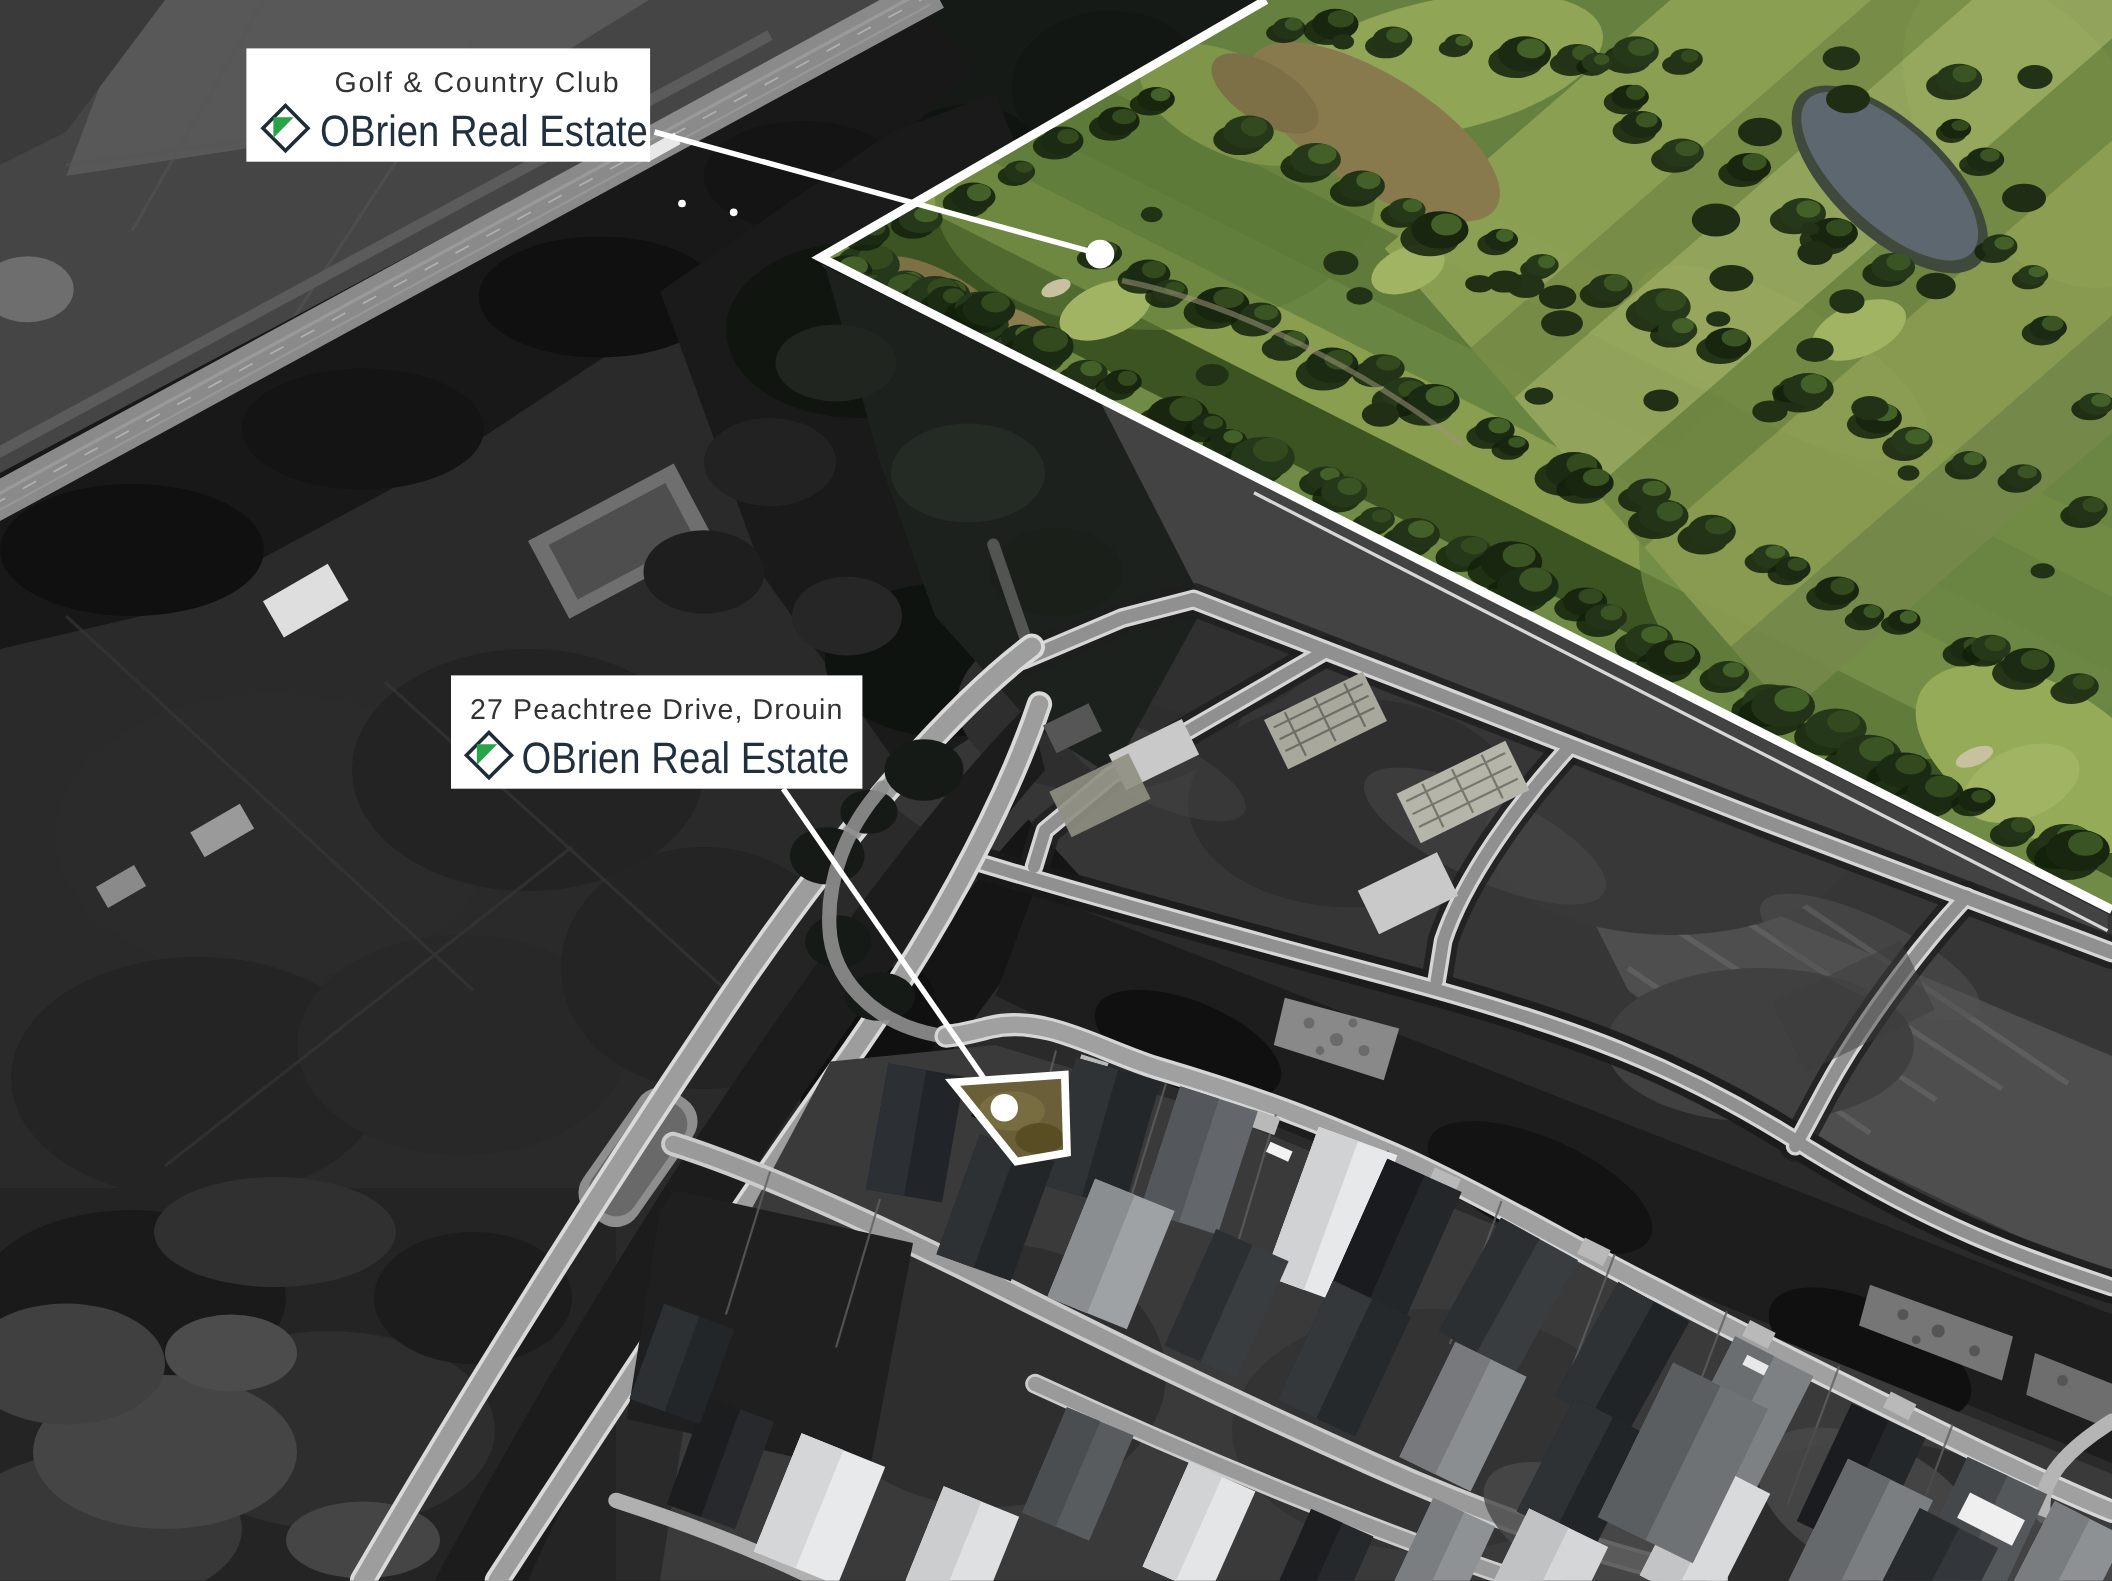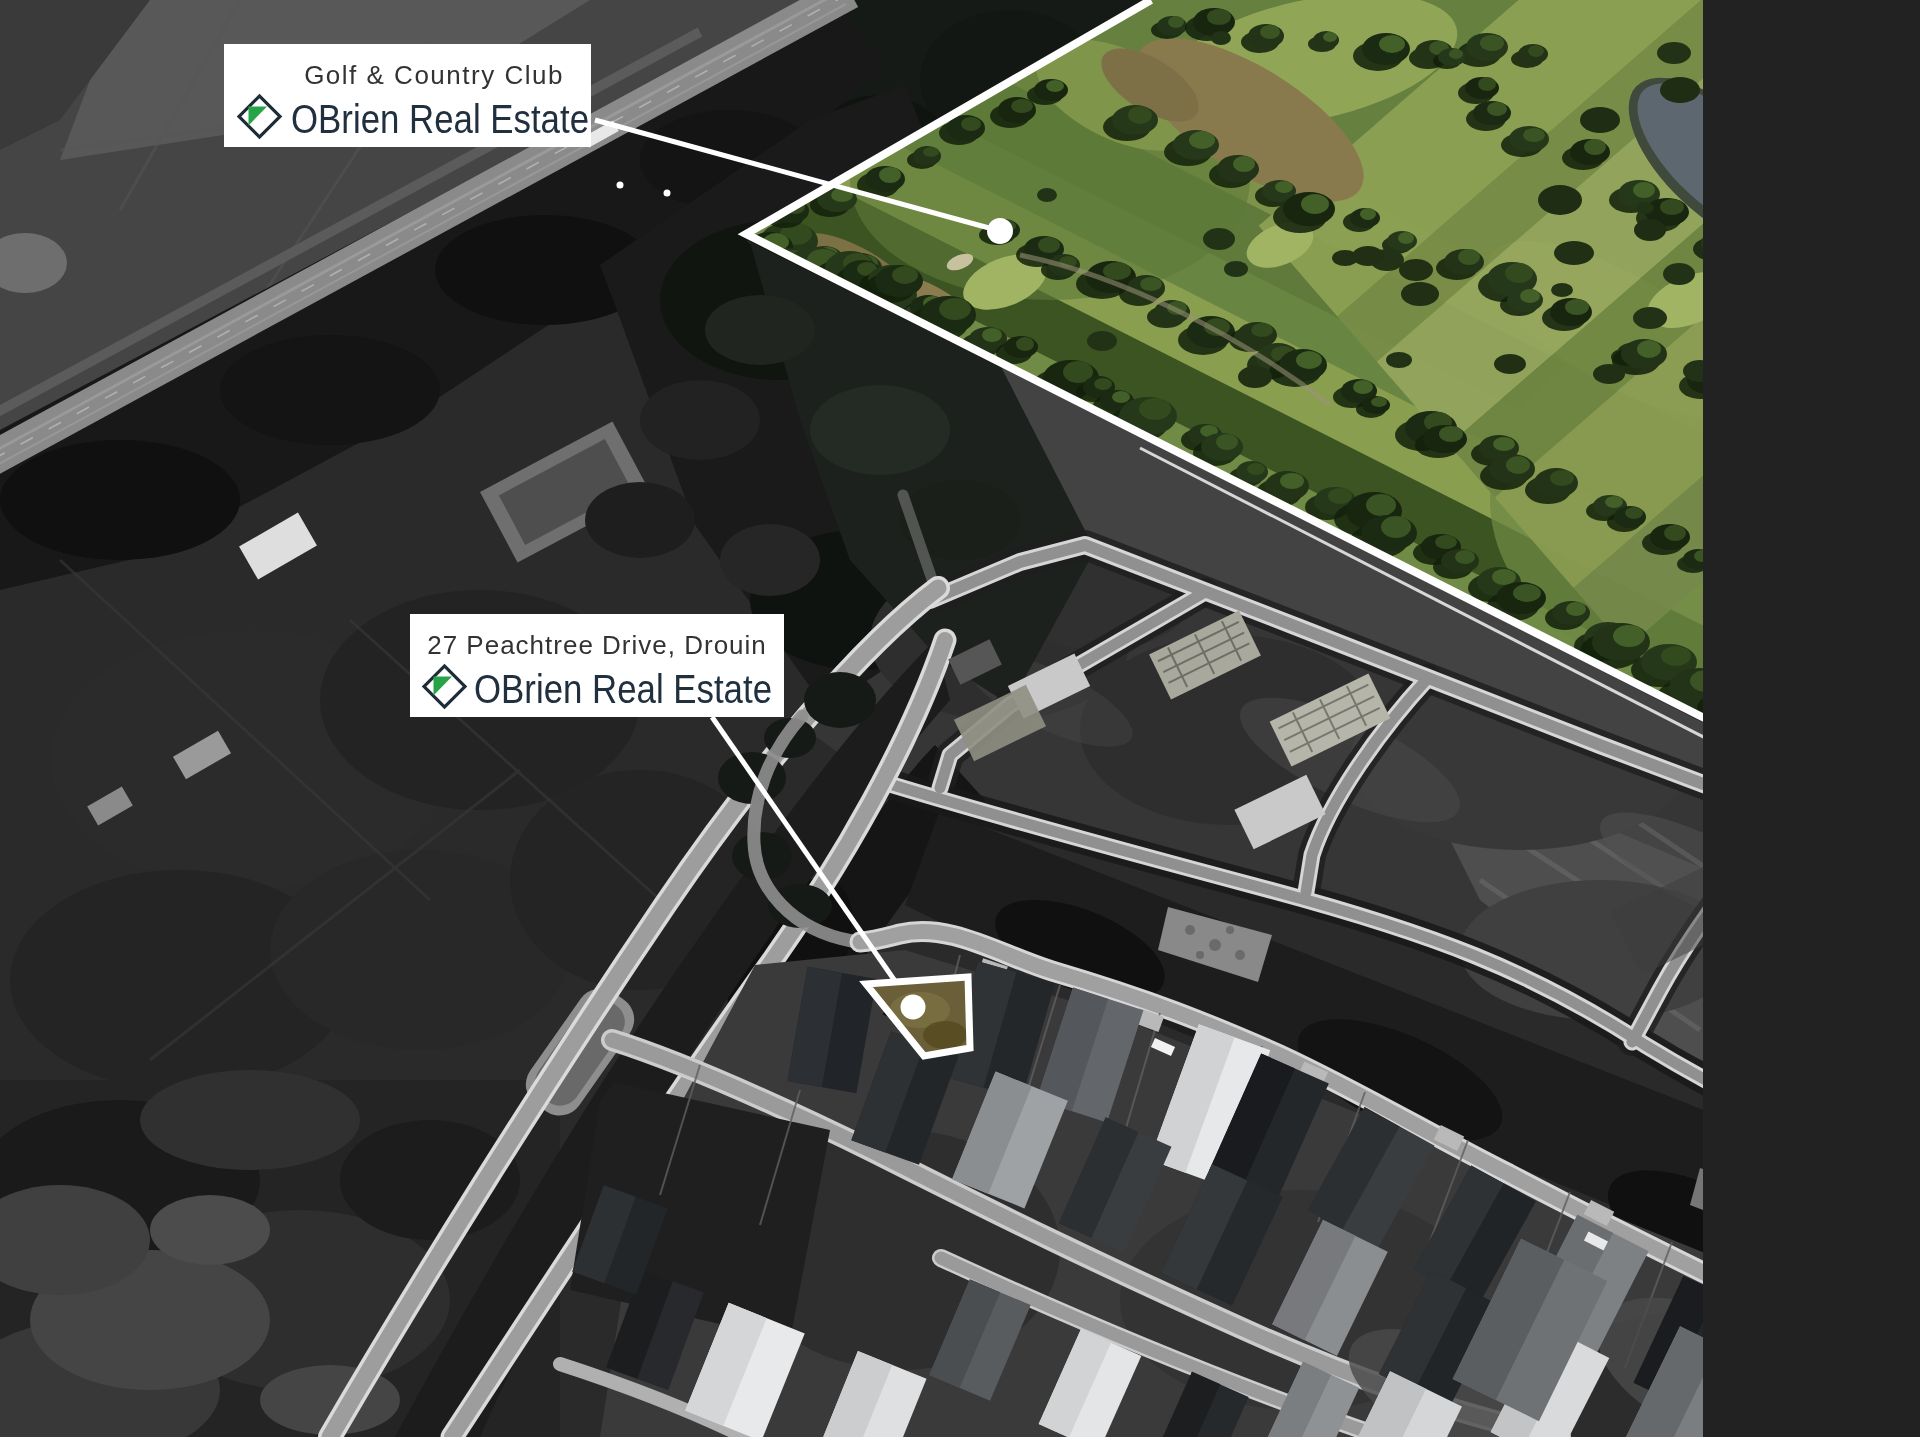--- a/index.html
+++ b/index.html
@@ -1,16 +1,16 @@
 <!DOCTYPE html>
 <html><head>
 <meta charset="utf-8">
 <style>
 html,body{margin:0;padding:0;background:#222;}
-#stage{position:relative;width:1703px;height:1437px;overflow:hidden;font-family:"Liberation Sans",sans-serif;}
+#stage{position:relative;width:1920px;height:1437px;overflow:hidden;font-family:"Liberation Sans",sans-serif;}
 svg{display:block}
 </style>
 </head>
 <body>
 <div id="stage">
 <svg width="1920" height="1437" viewBox="0 0 1920 1437">
 <defs>
 <clipPath id="wedgeclip">
           <polygon points="746,234 1151,0 1920,0 1920,827"></polygon>
         </clipPath>

